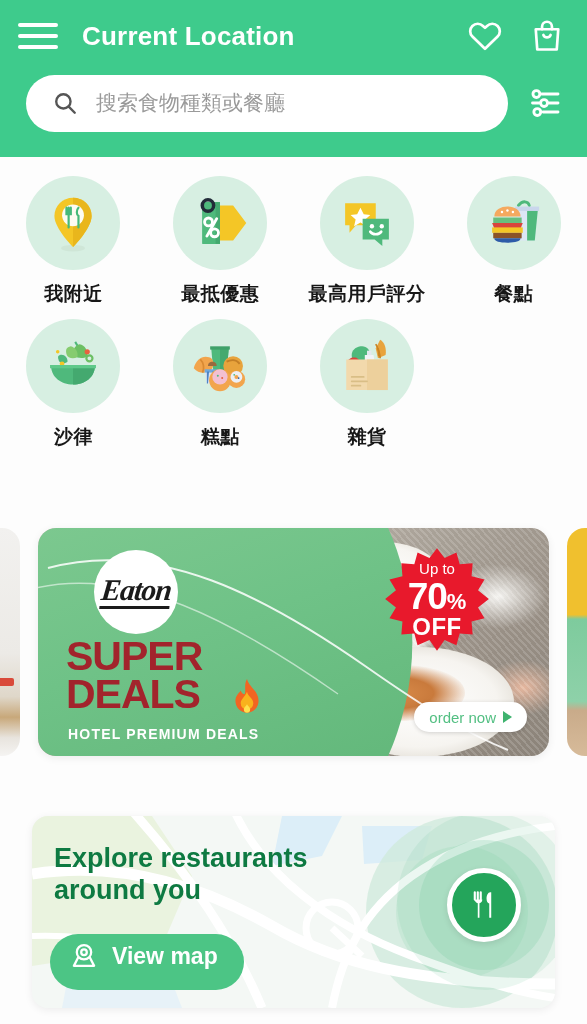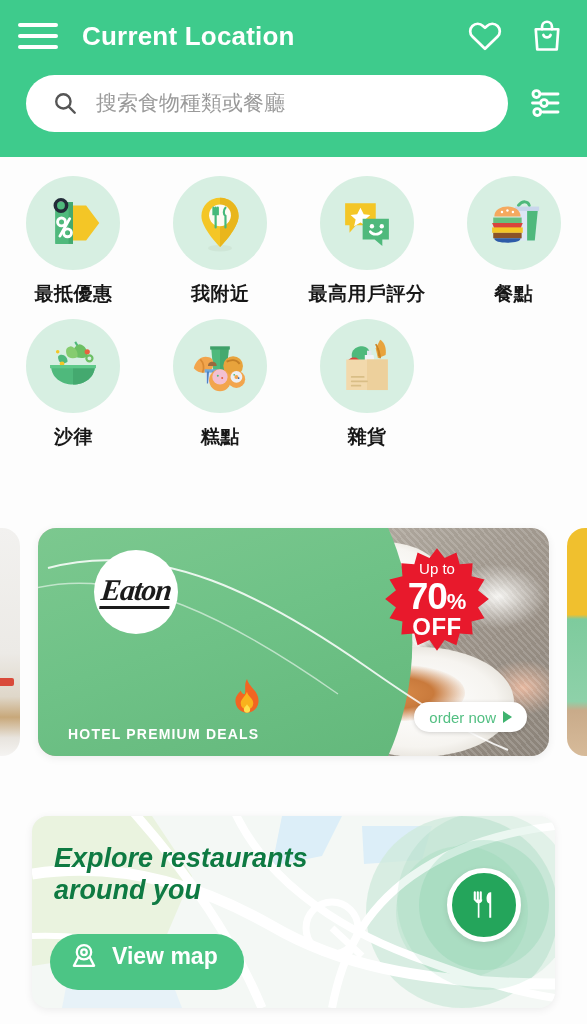--- a/index.html
+++ b/index.html
@@ -204,21 +204,21 @@
   
   .map-card {
     position:absolute; top:816px; left:32px; width:523px; height:192px;
     border-radius:16px; overflow:hidden;
     background:#f3f7f4;
     box-shadow:0 2px 9px rgba(0,0,0,0.07);
   }
   .map-bg { position:absolute; inset:0; }
   .map-title {
     position:absolute; left:22px; top:26px; width:300px;
-    color:#0E7A42; font-size:27px; font-weight:bold; line-height:1.2;font-style:italic;
+    color:#0E7A42; font-size:27px; font-weight:bold; line-height:1.2;
   }
   .view-map-btn {
     position:absolute; left:18px; top:118px; height:56px; padding:0 26px 12px 18px;
     background:#4CC585; border-radius:28px;
     display:flex; align-items:center; gap:12px; cursor:pointer;
   }
   .view-map-label { color:#fff; font-size:23px; font-weight:bold; }
   .map-fab {
     position:absolute; right:34px; top:52px; width:74px; height:74px;
     border-radius:50%; background:#24A55B; border:5px solid #fff;
@@ -281,46 +281,46 @@
       </svg>
     </div>
   </div>
 
   <div class="categories">
 
 
     <div class="cat">
       <div class="cat-circle">
         <svg viewBox="0 0 64 64">
+          <ellipse cx="32" cy="55" rx="11" ry="3" fill="#CFE6D7"></ellipse>
+          <path d="M32 9c-9.4 0-17 7.4-17 16.6C15 37 32 54 32 54s17-17 17-28.4C49 16.4 41.4 9 32 9Z" fill="#F4C626"></path>
+          <path d="M32 9c9.4 0 17 7.4 17 16.6C49 37 32 54 32 54Z" fill="#E9B61C"></path>
+          <circle cx="32" cy="25" r="10" fill="#FDFBF2"></circle>
+          <path d="M28 18v6m0 0v12m0-12h-2v-6m4 0v6h-2" stroke="#46B97A" stroke-width="2" fill="none" stroke-linecap="round"></path>
+          <path d="M37 18c-2 2-2 6.5 0 7.5V36" stroke="#46B97A" stroke-width="2" fill="none" stroke-linecap="round"></path>
+        </svg>
+      </div>
+      <div class="cat-label">我附近</div>
+    </div>
+
+    <div class="cat">
+      <div class="cat-circle">
+        <svg viewBox="0 0 64 64">
           <path d="M30 16h14l12 16-12 16H30Z" fill="#F4C626"></path>
           <path d="M16 13h16v38H16Z" fill="#4FB97C"></path>
           <path d="M16 13h16v38H16Z" fill="#4FB97C"></path>
           <path d="M24 51 16 51V13h16v38Z" fill="#4FB97C"></path>
           <path d="M32 13v38h-4V13Z" fill="#44A96F"></path>
           <circle cx="21" cy="16" r="5.2" fill="none" stroke="#222B38" stroke-width="3.2"></circle>
           <circle cx="21.5" cy="31" r="3.6" fill="none" stroke="#fff" stroke-width="2.6"></circle>
           <circle cx="27" cy="41" r="3.6" fill="none" stroke="#fff" stroke-width="2.6"></circle>
           <path d="M29 28 20 44" stroke="#fff" stroke-width="2.6" stroke-linecap="round"></path>
         </svg>
       </div>
       <div class="cat-label">最抵優惠</div>
-    </div>
-
-    <div class="cat">
-      <div class="cat-circle">
-        <svg viewBox="0 0 64 64">
-          <ellipse cx="32" cy="55" rx="11" ry="3" fill="#CFE6D7"></ellipse>
-          <path d="M32 9c-9.4 0-17 7.4-17 16.6C15 37 32 54 32 54s17-17 17-28.4C49 16.4 41.4 9 32 9Z" fill="#F4C626"></path>
-          <path d="M32 9c9.4 0 17 7.4 17 16.6C49 37 32 54 32 54Z" fill="#E9B61C"></path>
-          <circle cx="32" cy="25" r="10" fill="#FDFBF2"></circle>
-          <path d="M28 18v6m0 0v12m0-12h-2v-6m4 0v6h-2" stroke="#46B97A" stroke-width="2" fill="none" stroke-linecap="round"></path>
-          <path d="M37 18c-2 2-2 6.5 0 7.5V36" stroke="#46B97A" stroke-width="2" fill="none" stroke-linecap="round"></path>
-        </svg>
-      </div>
-      <div class="cat-label">我附近</div>
     </div>
 
     <div class="cat">
       <div class="cat-circle">
         <svg viewBox="0 0 64 64">
           <path d="M12 14h28v20H22l-6 7v-7h-4Z" fill="#F4C626"></path>
           <path d="m26 18 3 6 6 .6-4.6 4.1 1.4 6.2-5.8-3.4-5.8 3.4 1.4-6.2L17 24.6l6-.6Z" fill="#fff"></path>
           <path d="M28 28h24v19h-6v6l-7-6H28Z" fill="#4FB97C"></path>
           <circle cx="36.5" cy="35" r="2" fill="#fff"></circle>
           <circle cx="45.5" cy="35" r="2" fill="#fff"></circle>
@@ -441,20 +441,24 @@
 
       <svg class="swoosh" viewBox="0 0 511 228">
         <path d="M10 40 C 120 10, 230 70, 330 140 C 390 182, 430 206, 470 222" fill="none" stroke="#ffffff" stroke-width="2" opacity="0.85"></path>
         <path d="M-10 62 C 90 34, 200 96, 300 166" fill="none" stroke="#ffffff" stroke-width="1.4" opacity="0.55"></path>
       </svg>
 
       <div class="logo-circle">
         <span class="logo-text">Eaton</span>
       </div>
 
+      <div class="super-deals">
+        <div>SUPER</div>
+        <div>DEALS</div>
+      </div>
 
       <svg class="flame" viewBox="0 0 32 40">
         <path d="M16 1c2 8 11 11 11 21a11 11 0 0 1-22 0c0-5 3-7 5-10 1 3 3 4 4 3 1-3-1-9 2-14Z" fill="#F26522"></path>
         <path d="M16 13c1 5 6 6 6 11a6 6 0 0 1-12 0c0-4 4-6 6-11Z" fill="#F9B21C"></path>
         <path d="M16 25c1 2 3 3 3 5a3 3 0 0 1-6 0c0-2 2-3 3-5Z" fill="#FFE14D"></path>
       </svg>
 
       <div class="banner-sub">HOTEL PREMIUM DEALS</div>
 
       <div class="badge">

